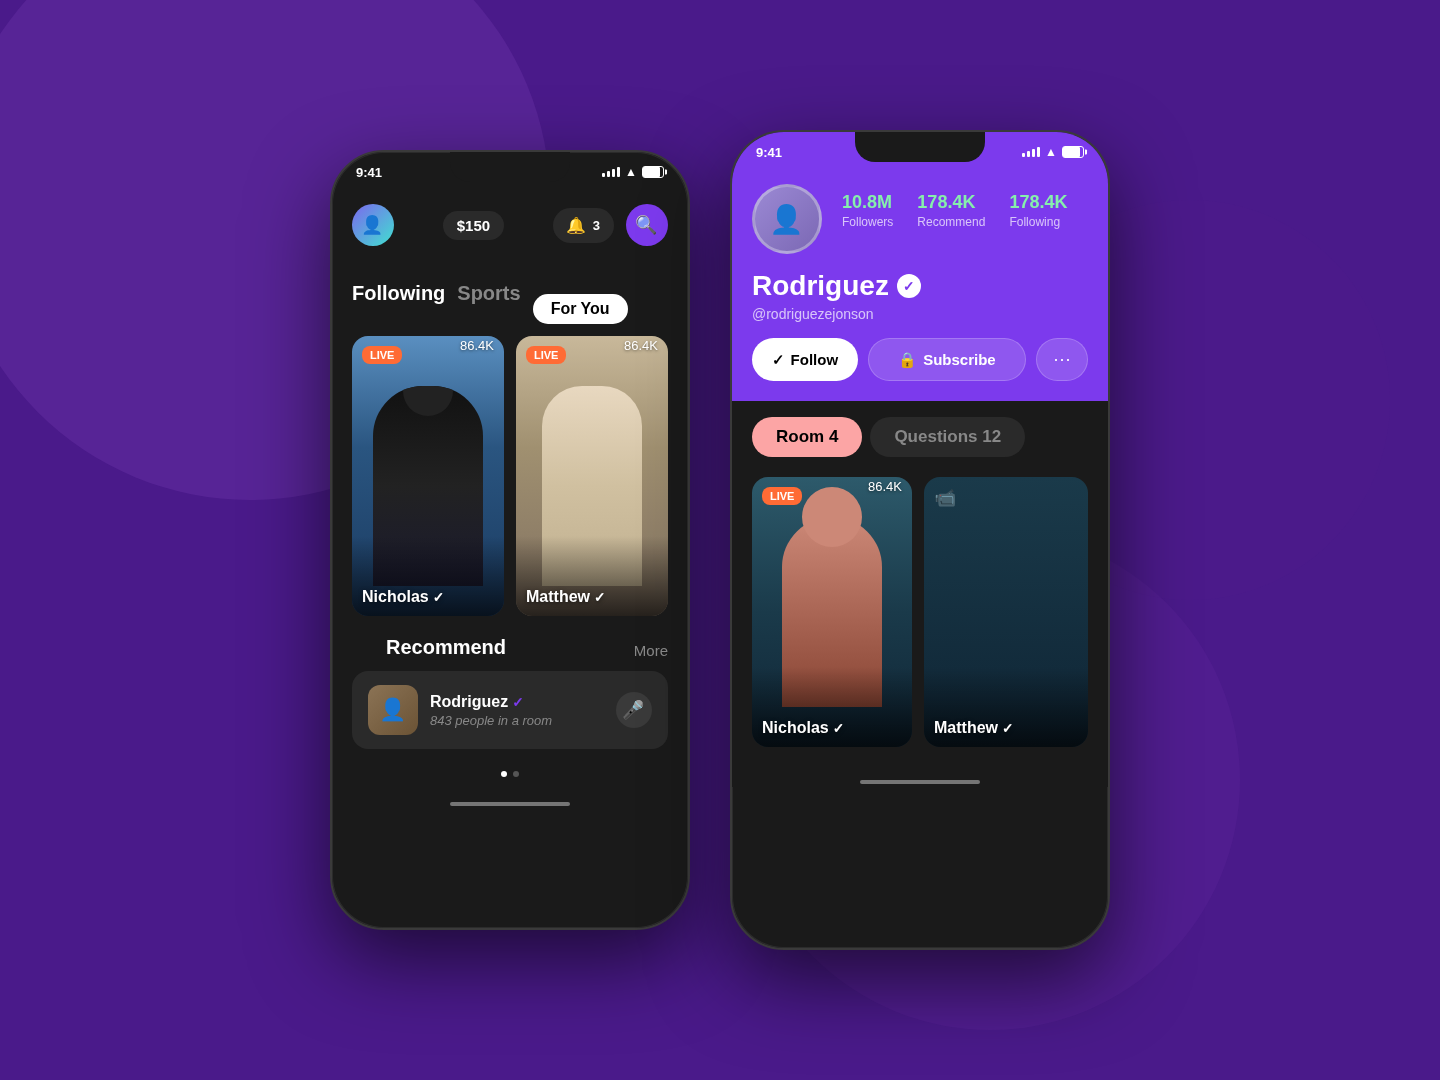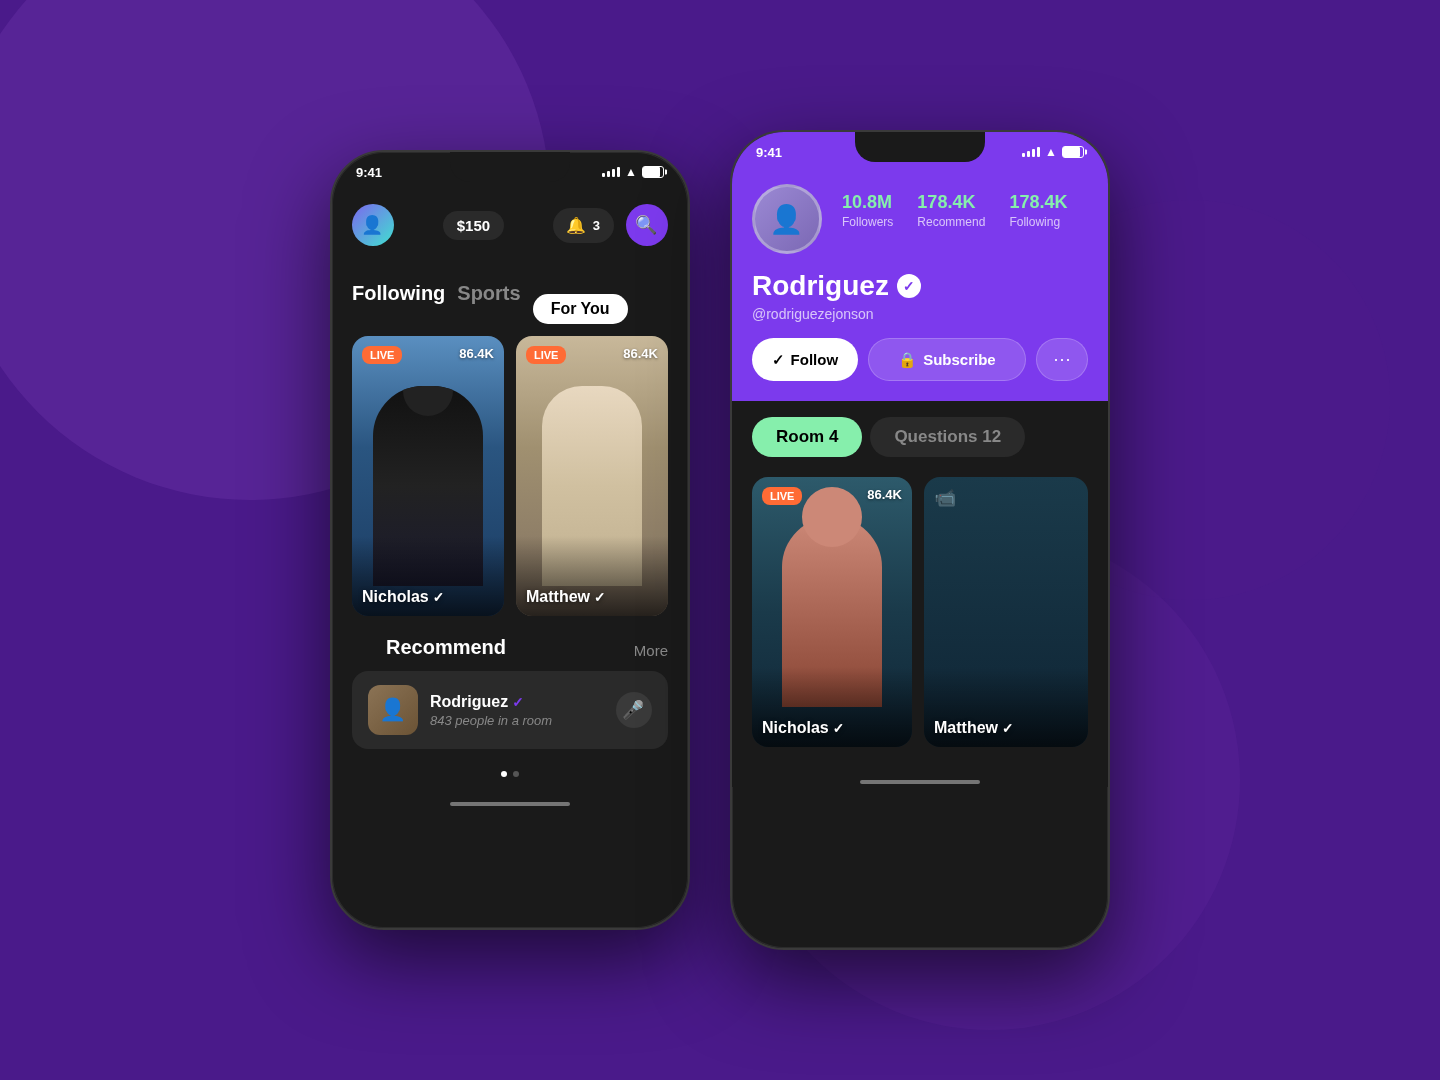--- a/index.html
+++ b/index.html
@@ -212,24 +212,24 @@
       background: #ff6b35;
       color: #fff;
       font-size: 11px;
       font-weight: 800;
       padding: 3px 8px;
       border-radius: 8px;
       text-transform: uppercase;
     }
     .viewer-count {
       position: absolute;
-      top: 10px; right: 10px;
+      top: 2px; right: 10px;
       color: #fff;
       font-size: 13px;
-      font-weight: 700;
+      font-weight: 400;
       text-shadow: 0 1px 3px rgba(0,0,0,0.5);
     }
     .card-name {
       position: absolute;
       bottom: 10px; left: 10px;
       color: #fff;
       font-size: 16px;
       font-weight: 700;
       display: flex; align-items: center; gap: 4px;
       text-shadow: 0 1px 4px rgba(0,0,0,0.6);
@@ -402,21 +402,21 @@
       padding: 16px 20px 10px;
       background: #1a1a1a;
     }
     .p2-tab {
       border-radius: 24px;
       padding: 10px 24px;
       font-size: 17px;
       font-weight: 700;
       cursor: pointer;
     }
-    .p2-tab.active { background: #86efac; color: #000; }
+    .p2-tab.active { background: #fca5a5; color: #000; }
     .p2-tab.inactive { background: #2a2a2a; color: #888; }
 
     
     .p2-cards {
       display: flex;
       gap: 12px;
       padding: 10px 20px;
       background: #1a1a1a;
     }
     .p2-live-card {

